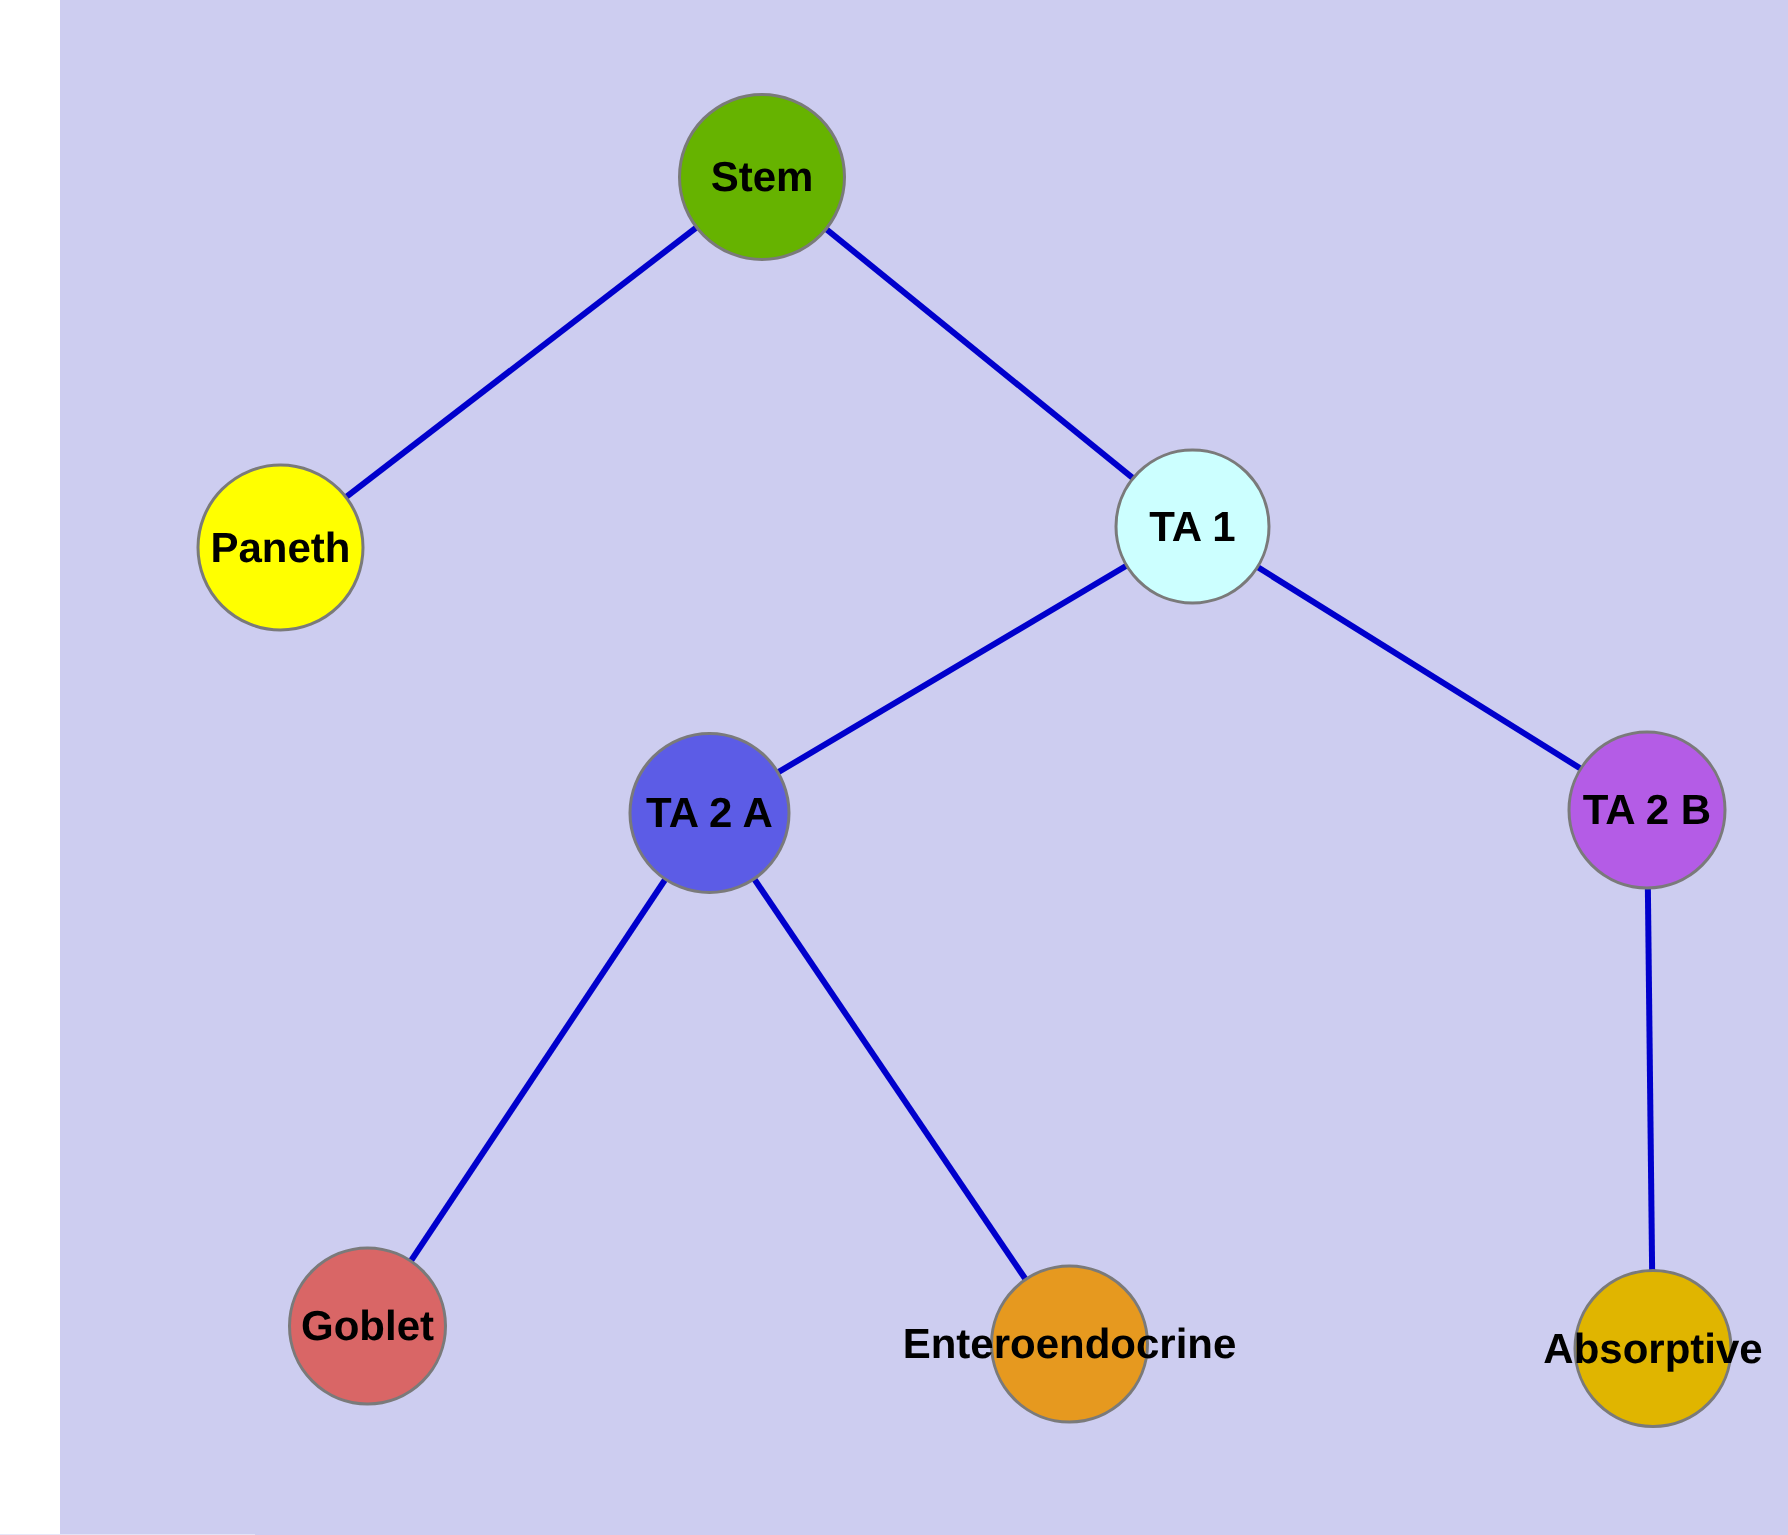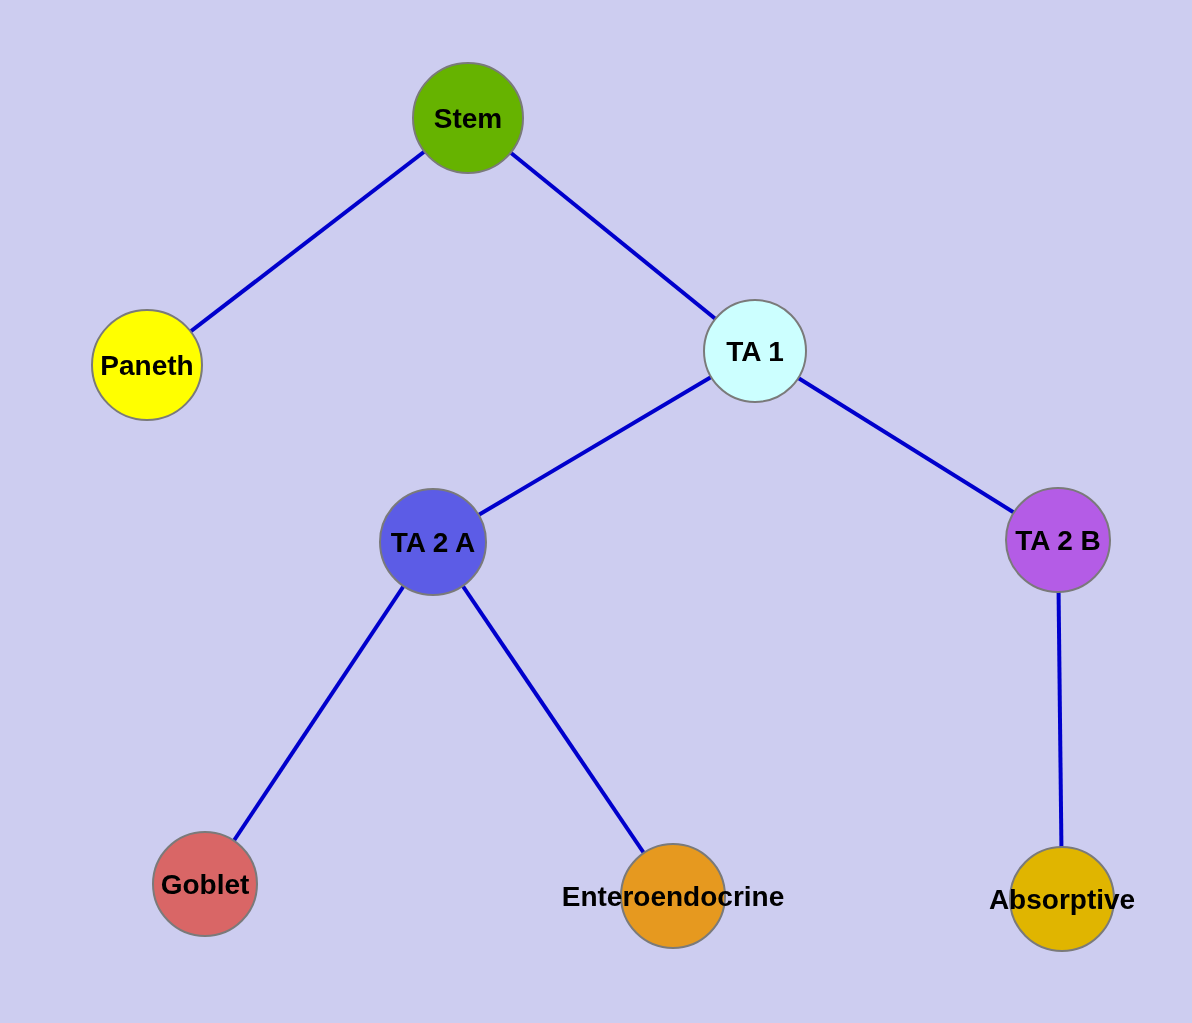--- a/index.html
+++ b/index.html
@@ -7,20 +7,21 @@
     padding: 0;
     width: 1192px;
     height: 1023px;
     overflow: hidden;
     font-family: "Liberation Sans", sans-serif;
   }
   .canvas-wrap {
     position: relative;
     width: 1044px;
     height: 1023px;
+    margin-left: 40px;
   }
   svg text {
     font-family: "Liberation Sans", "DejaVu Sans", sans-serif;
     font-weight: bold;
     font-size: 28px;
     pointer-events: none;
   }
   svg circle.node {
     cursor: pointer;
   }

